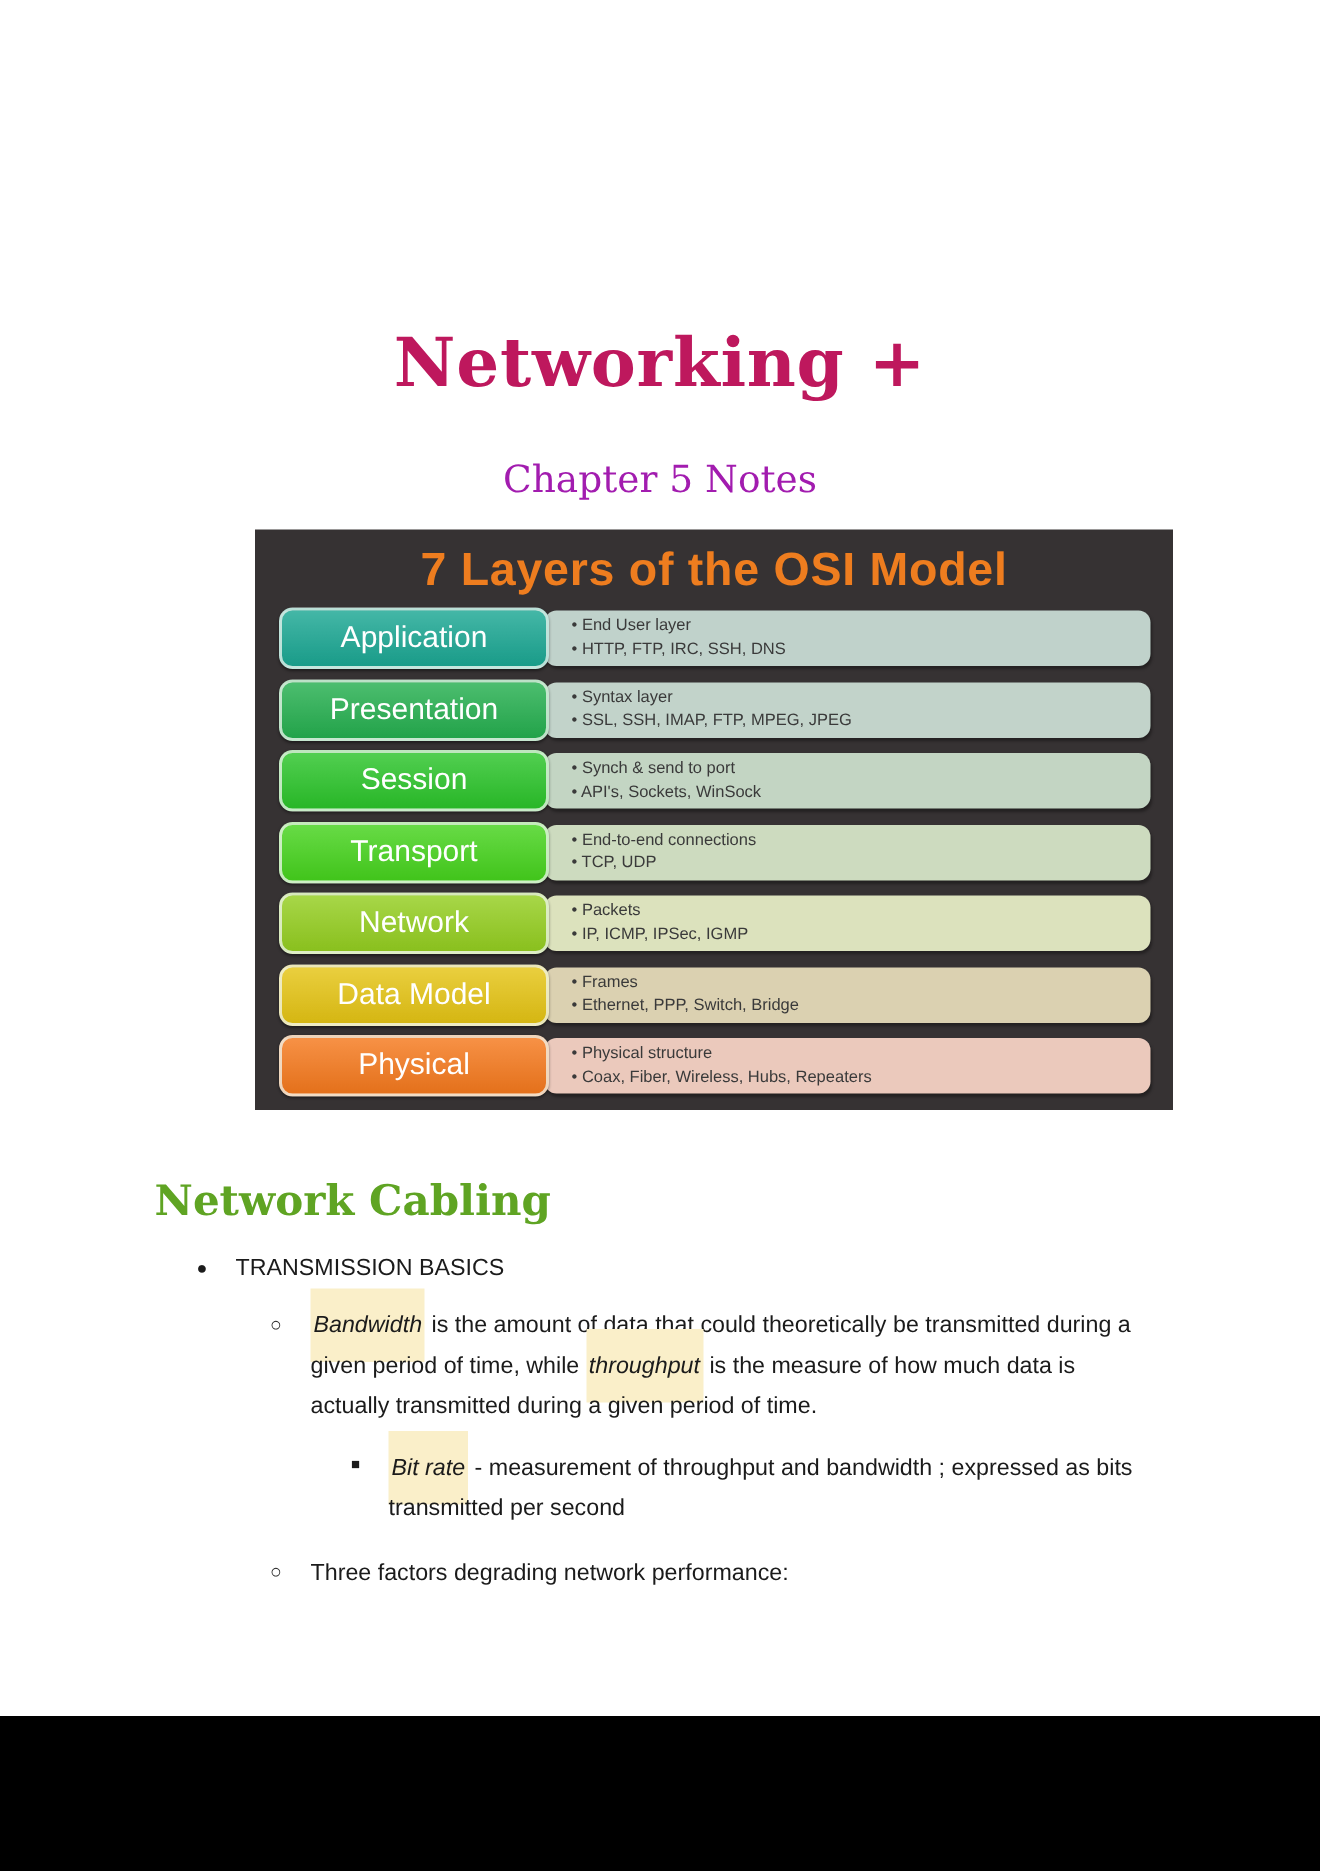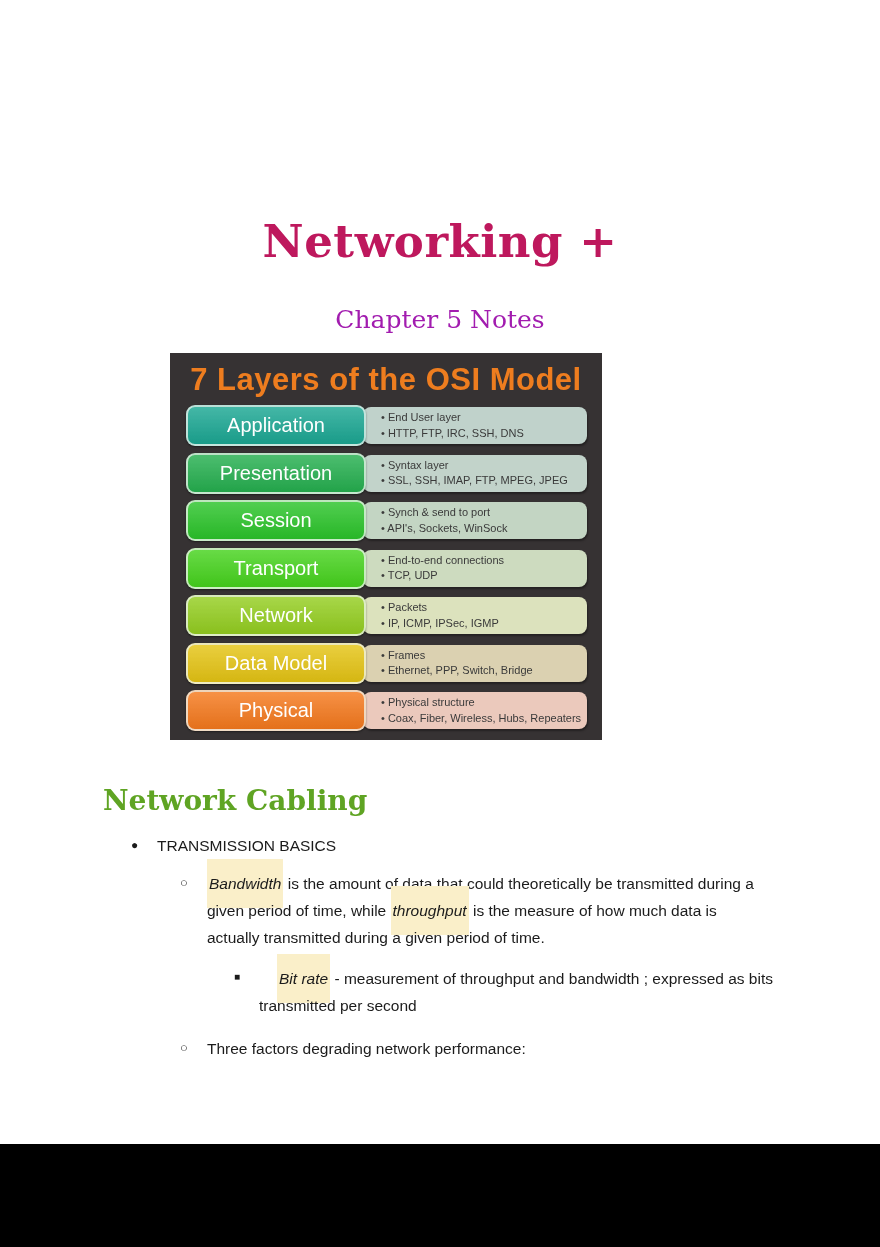--- a/index.html
+++ b/index.html
@@ -8,21 +8,21 @@
             font-family:"Liberation Sans", sans-serif; }
   .page { position:absolute; left:0; top:0; width:880px; height:1144px; background:#ffffff; }
 
   .doc-title { position:absolute; left:0; top:213px; width:880px; text-align:center;
                font-family:"DejaVu Serif", serif; font-weight:bold; font-size:45px;
                line-height:58px; letter-spacing:0.5px; }
   .doc-subtitle { position:absolute; left:0; top:303px; width:880px; text-align:center;
                   font-family:"DejaVu Serif", serif; font-size:25px; line-height:34px; }
 
   
-  .osi { position:absolute; left:170px; top:353px; width:432px; height:387px; }
+  .osi { position:absolute; left:170px; top:353px; width:612px; height:387px; }
   .osi-title { position:absolute; left:0; top:9px; width:100%; text-align:center;
                font-weight:bold; font-size:31px; letter-spacing:0.5px; }
   .osi-rows { position:absolute; left:16px; top:52px; right:15px; }
   .osi-row { position:relative; height:41px; margin-bottom:6.5px; }
   .layer-btn { position:absolute; left:0; top:0; width:180px; height:41px; z-index:2;
                border-radius:9px; border:2px solid rgba(240,245,240,0.75);
                display:flex; align-items:center; justify-content:center;
                color:#ffffff; font-size:20px;
                background-image:linear-gradient(rgba(255,255,255,0.18), rgba(0,0,0,0.07));
                box-shadow:0 1px 2px rgba(0,0,0,0.45); }
@@ -123,21 +123,21 @@
       <span>TRANSMISSION BASICS</span>
     </div>
 
     <div class="note-item" style="left:207px; top:870px; width:556px;">
       <span class="note-marker m2">○</span>
       <span class="hl" style="background-color: rgb(250, 239, 201);">Bandwidth</span><span> is the amount of data that could theoretically be transmitted during a given period of time, while </span><span class="hl" style="background-color: rgb(250, 239, 201);">throughput</span><span> is the measure of how much data is actually transmitted during a given period of time.</span>
     </div>
 
     <div class="note-item" style="left:259px; top:965px; width:518px;">
       <span class="note-marker m3">■</span>
-      <span class="hl" style="background-color: rgb(250, 239, 201); margin-left: 18px;">Bit rate</span><span> - measurement of throughput and bandwidth ; expressed as bits transmitted per second</span>
+      <span class="hl" style="background-color: rgb(250, 239, 201);">Bit rate</span><span> - measurement of throughput and bandwidth ; expressed as bits transmitted per second</span>
     </div>
 
     <div class="note-item" style="left:207px; top:1035px; width:560px;">
       <span class="note-marker m2">○</span>
       <span>Three factors degrading network performance:</span>
     </div>
 
   </div>
 </div>
 

